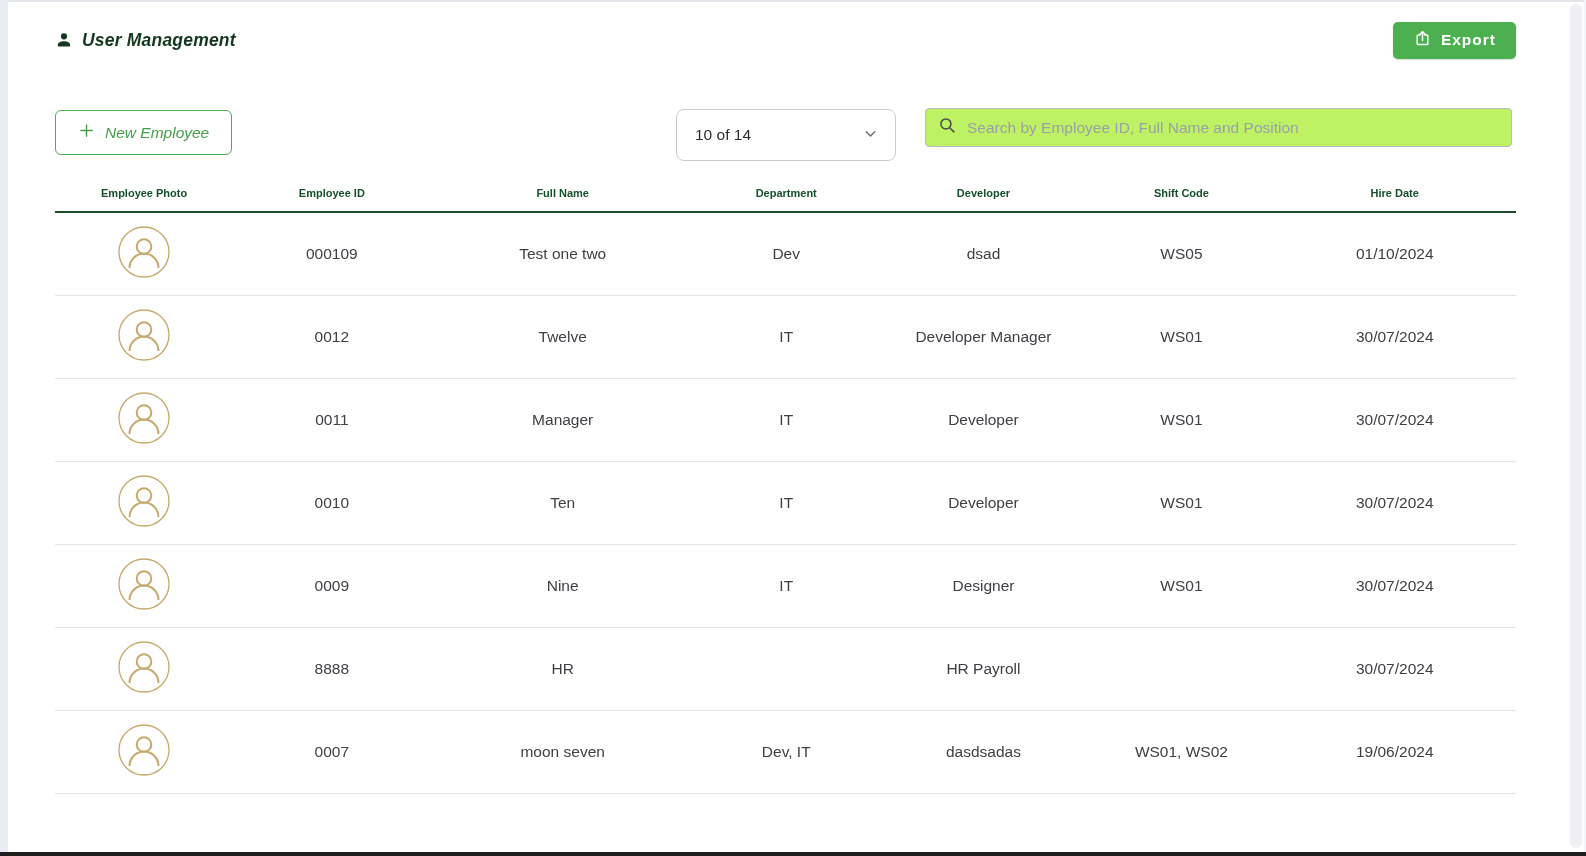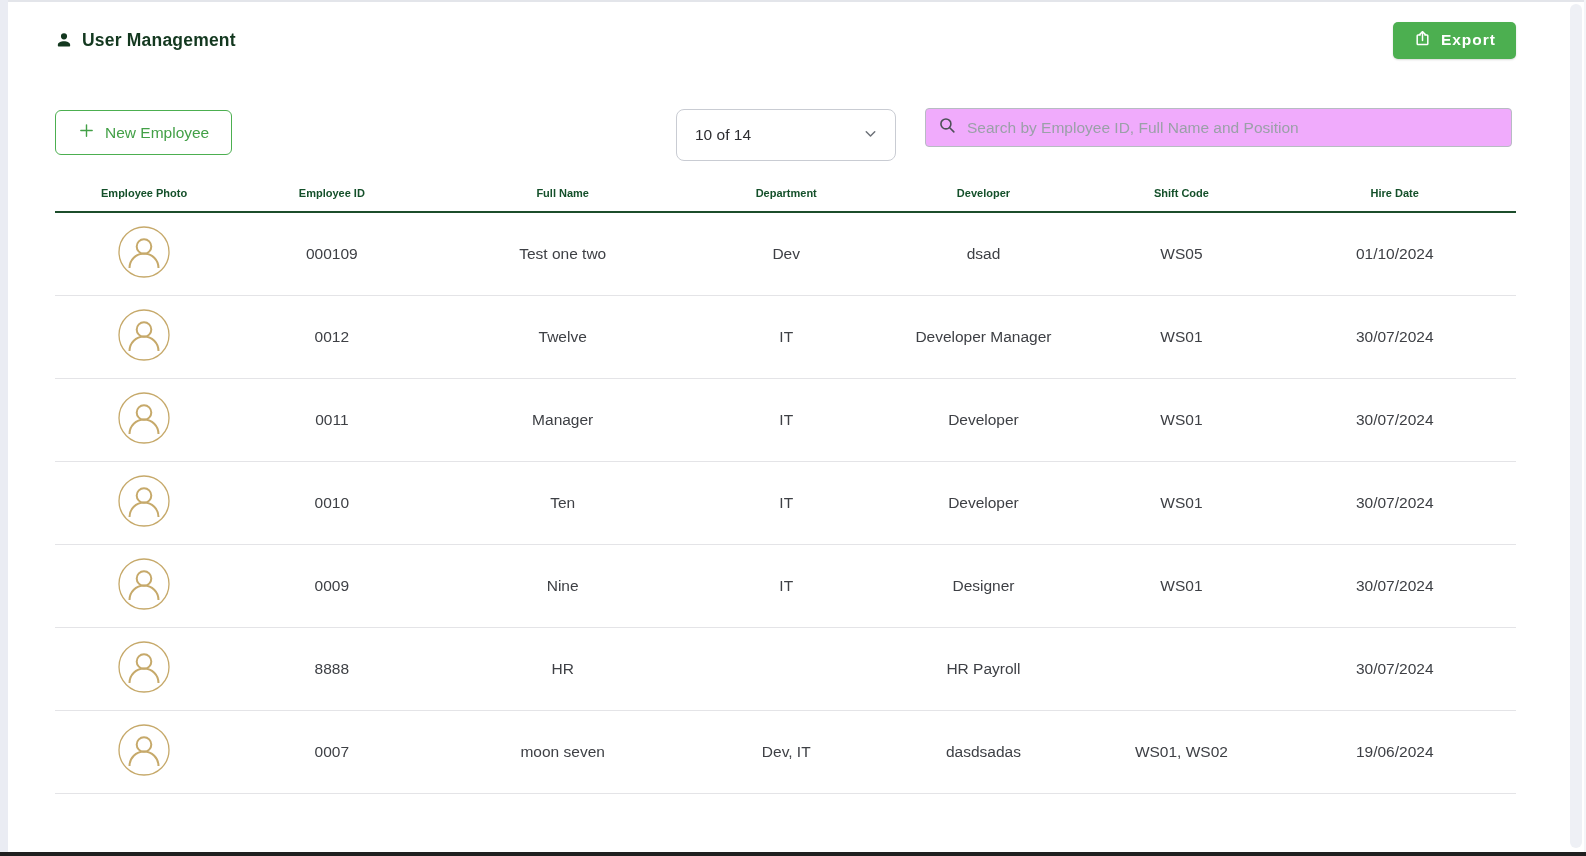--- a/index.html
+++ b/index.html
@@ -17,48 +17,48 @@
   .scrollbar   { position:absolute; right:4px; top:4px; bottom:8px; width:12px; background:#eef0f5; border-radius:6px; }
   .edge-right  { position:absolute; right:0; top:0; bottom:4px; width:2px; background:#f4f5f8; }
 
   
   .page-header {
     position:absolute; left:55px; right:70px; top:20px; height:40px;
     display:flex; align-items:center; justify-content:space-between;
   }
   .title-group { display:flex; align-items:center; gap:9px; }
   .title-group svg { display:block; }
-  .page-title { font-size:17.5px; font-weight:700; color:#13381f; letter-spacing:.2px; }
+  .page-title { font-size:17.5px; font-weight:700; color:#13381f; letter-spacing:.2px;font-style:italic; }
 
   .export-btn {
     display:flex; align-items:center; gap:9px;
     background:#4caf50; color:#ffffff; border:none; cursor:pointer;
     height:37px; padding:0 20px; border-radius:5px;
     font-family:inherit; font-size:15.5px; font-weight:700; letter-spacing:1px;
     box-shadow:0 1px 2px rgba(0,0,0,.15);
     margin-left:26px;
   }
 
   
   .controls { position:absolute; left:55px; right:70px; top:108px; height:47px; }
   .new-employee-btn {
     position:absolute; left:0; top:2px; height:45px; padding:0 22px;
     display:flex; align-items:center; gap:10px;
     background:#ffffff; border:1px solid #4caf50; border-radius:6px; cursor:pointer;
-    font-family:inherit; font-size:15.5px; color:#43a047;
+    font-family:inherit; font-size:15.5px; color:#43a047;font-style:italic;
   }
   .page-size-select {
     position:absolute; left:621px; top:1px; width:220px; height:52px;
     border:1px solid #c9ccd3; border-radius:8px; background:#fff; cursor:pointer;
     display:flex; align-items:center; justify-content:space-between;
     padding:0 16px 0 18px; font-size:15.5px; color:#2e2e31;
   }
   .search-box {
     position:absolute; left:870px; right:4px; top:0; height:39px;
-    border:1px solid #b7bbc3; border-radius:4px; background:#f0abfc;
+    border:1px solid #b7bbc3; border-radius:4px; background:#bef264;
     display:flex; align-items:center; padding:0 12px; gap:10px;
   }
   .search-box input {
     flex:1; border:none; outline:none; font-family:inherit;
     font-size:15.5px; color:#333; background:transparent;
   }
   .search-box input::placeholder { color:#9aa0a8; }
 
   
   .table-wrap { position:absolute; left:55px; right:70px; top:175px; bottom:4px; overflow:hidden; }

